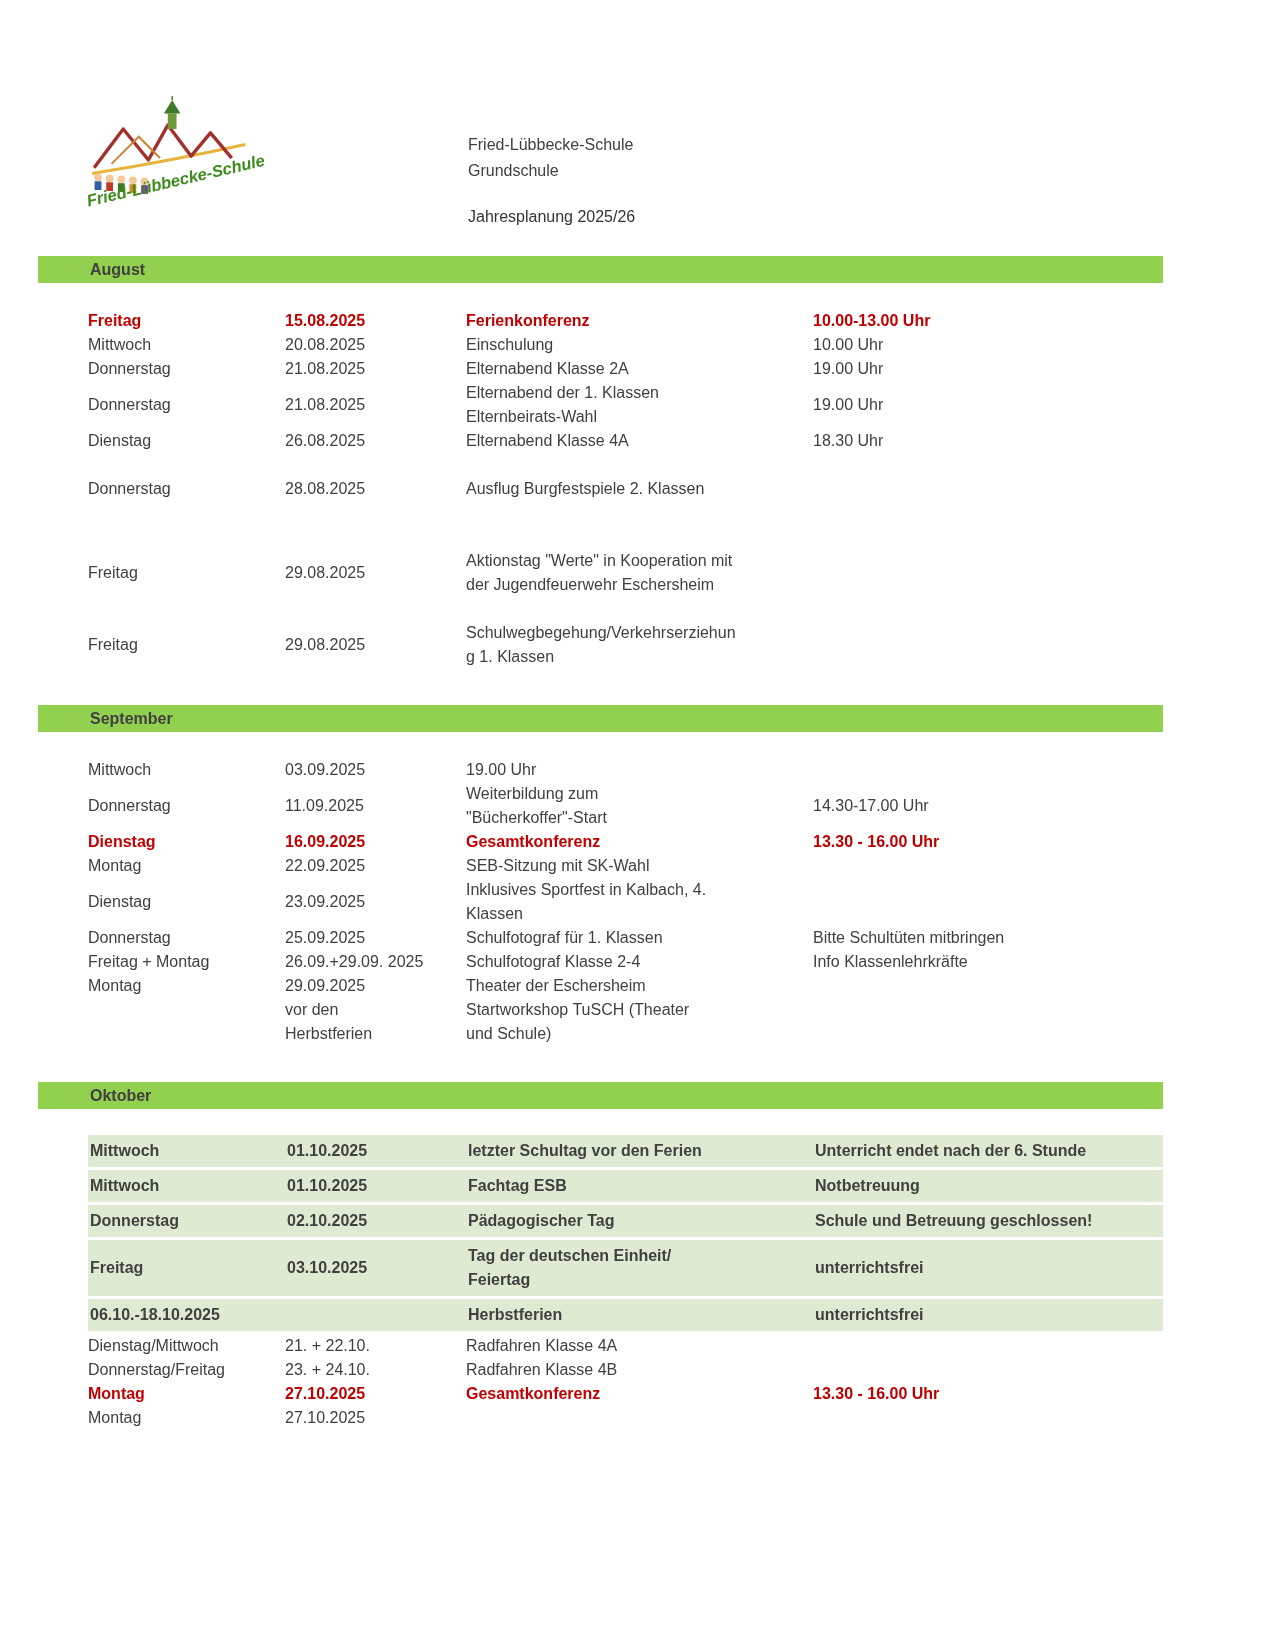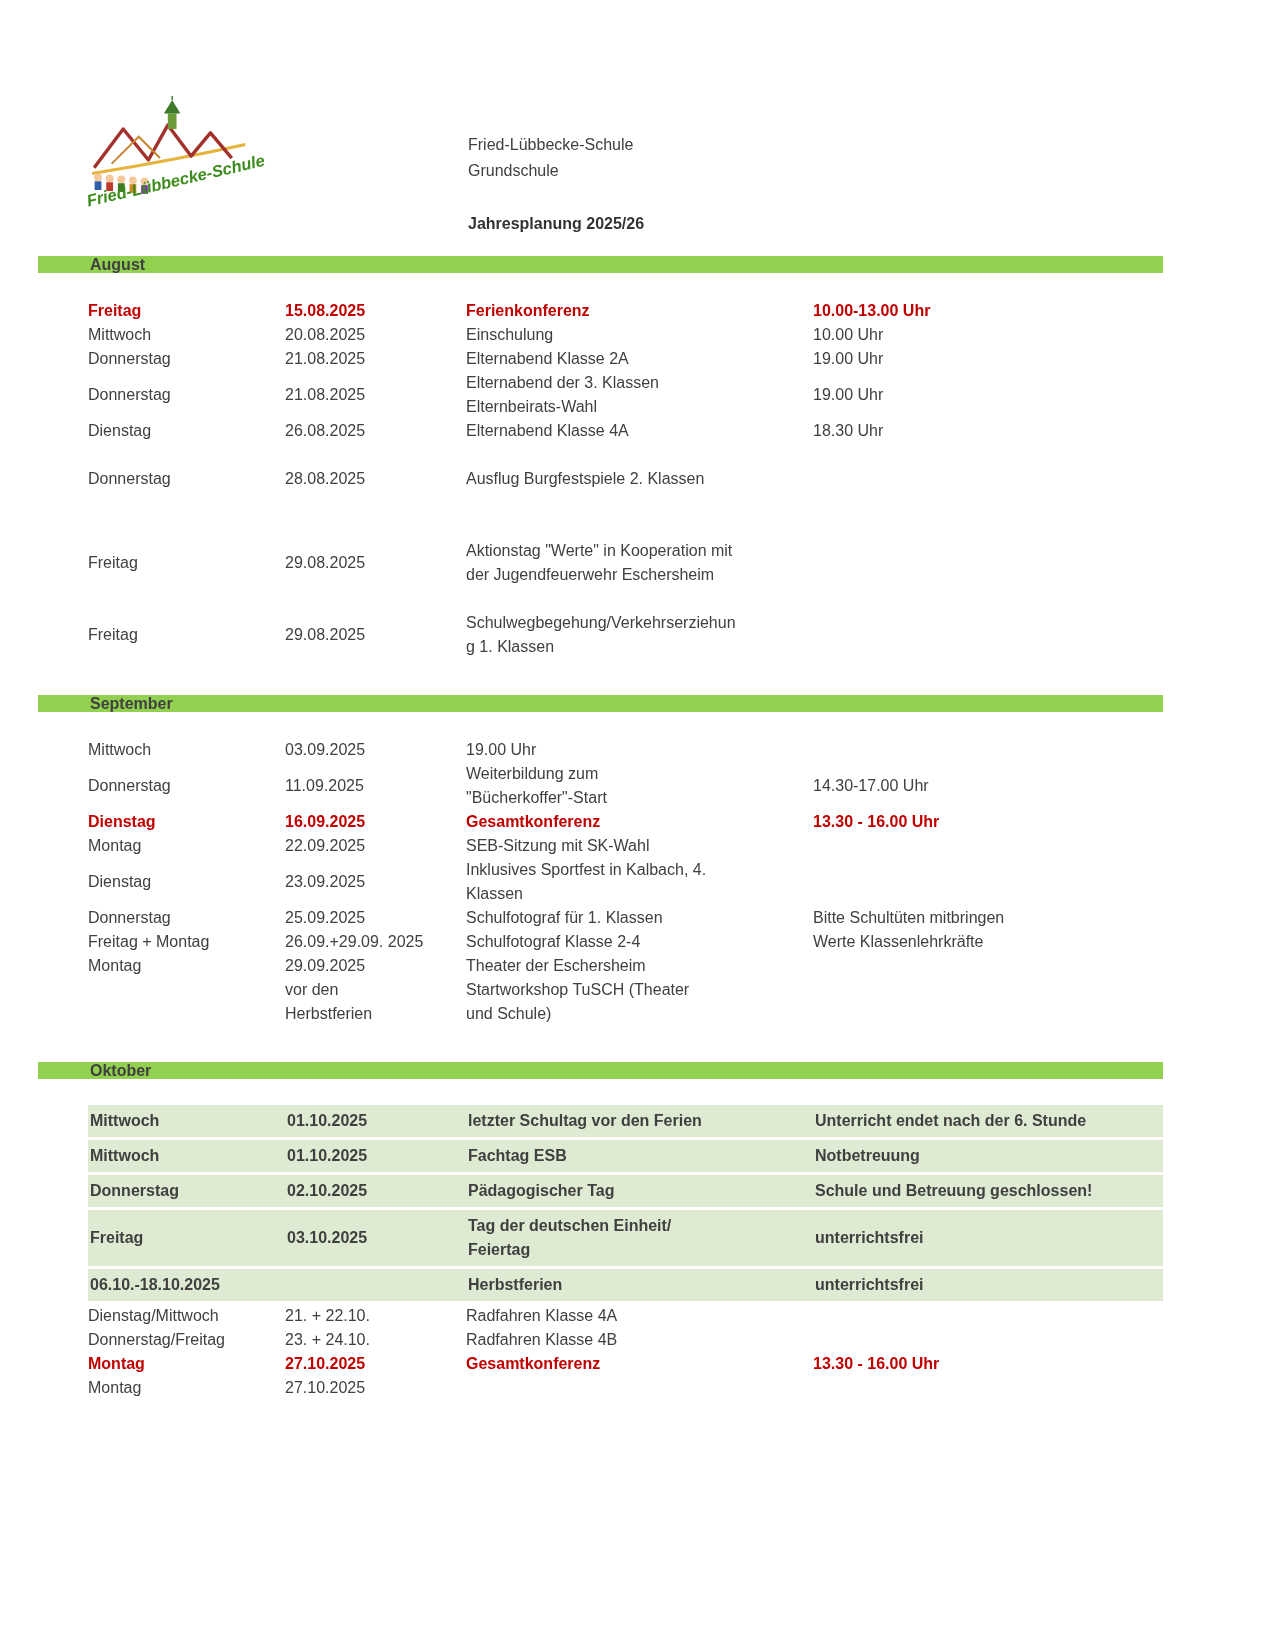--- a/index.html
+++ b/index.html
@@ -9,27 +9,27 @@
     color:var(--c-text, #404040);
     font-size:16px;
   }
   .page { position:absolute; inset:0; background:#ffffff; }
   .content { position:absolute; left:88px; top:0; width:1075px; height:100%; }
 
   
   .logo { position:absolute; left:-6px; top:96px; width:190px; height:126px; }
   .logo svg { width:100%; height:100%; }
   .header-text { position:absolute; left:380px; top:132px; line-height:26px; }
-  .doc-title { font-weight:700; margin-top:27px; color:#333333; }
+  .doc-title { font-weight:400; margin-top:20px; color:#333333; }
 
   
   .sections { position:absolute; left:0; top:256px; width:1075px; }
   .month-bar {
     background:var(--c-bar, #92D050);
-    height:17px; width:1125px; margin:36px 0 26px -50px;
+    height:27px; width:1125px; margin:36px 0 26px -50px;
     padding-left:52px; box-sizing:border-box;
     display:flex; align-items:center;
   }
   .month-bar:first-child { margin-top:0; }
   .month-label { font-weight:700; color:#404040; }
 
   .rows { width:1075px; }
   .row {
     display:grid;
     grid-template-columns:197px 181px 347px 1fr;
@@ -118,21 +118,21 @@
           </div>
           <div class="row">
             <div class="cell cell-day">Donnerstag</div>
             <div class="cell cell-date">21.08.2025</div>
             <div class="cell cell-event">Elternabend Klasse 2A</div>
             <div class="cell cell-note">19.00 Uhr</div>
           </div>
           <div class="row">
             <div class="cell cell-day">Donnerstag</div>
             <div class="cell cell-date">21.08.2025</div>
-            <div class="cell cell-event">Elternabend der 3. Klassen
+            <div class="cell cell-event">Elternabend der 1. Klassen
 Elternbeirats-Wahl</div>
             <div class="cell cell-note">19.00 Uhr</div>
           </div>
           <div class="row">
             <div class="cell cell-day">Dienstag</div>
             <div class="cell cell-date">26.08.2025</div>
             <div class="cell cell-event">Elternabend Klasse 4A</div>
             <div class="cell cell-note">18.30 Uhr</div>
           </div>
           <div class="row blank"></div>
@@ -198,21 +198,21 @@
           <div class="row">
             <div class="cell cell-day">Donnerstag</div>
             <div class="cell cell-date">25.09.2025</div>
             <div class="cell cell-event">Schulfotograf für 1. Klassen</div>
             <div class="cell cell-note">Bitte Schultüten mitbringen</div>
           </div>
           <div class="row">
             <div class="cell cell-day">Freitag + Montag</div>
             <div class="cell cell-date">26.09.+29.09. 2025</div>
             <div class="cell cell-event">Schulfotograf Klasse 2-4</div>
-            <div class="cell cell-note">Werte Klassenlehrkräfte</div>
+            <div class="cell cell-note">Info Klassenlehrkräfte</div>
           </div>
           <div class="row">
             <div class="cell cell-day">Montag</div>
             <div class="cell cell-date">29.09.2025</div>
             <div class="cell cell-event">Theater der Eschersheim</div>
             <div class="cell cell-note"></div>
           </div>
           <div class="row">
             <div class="cell cell-day"></div>
             <div class="cell cell-date">vor den

